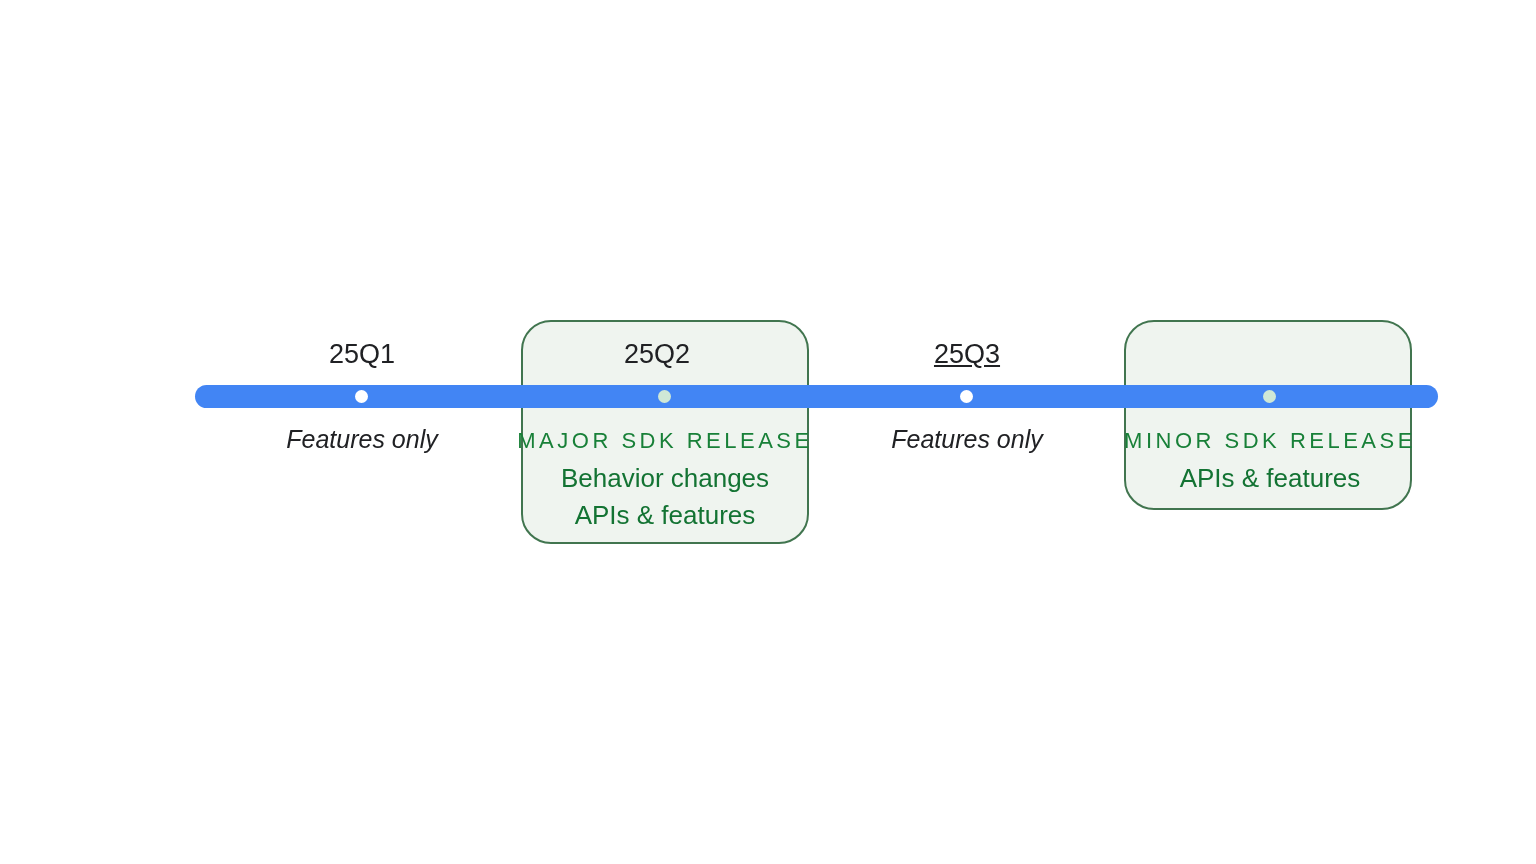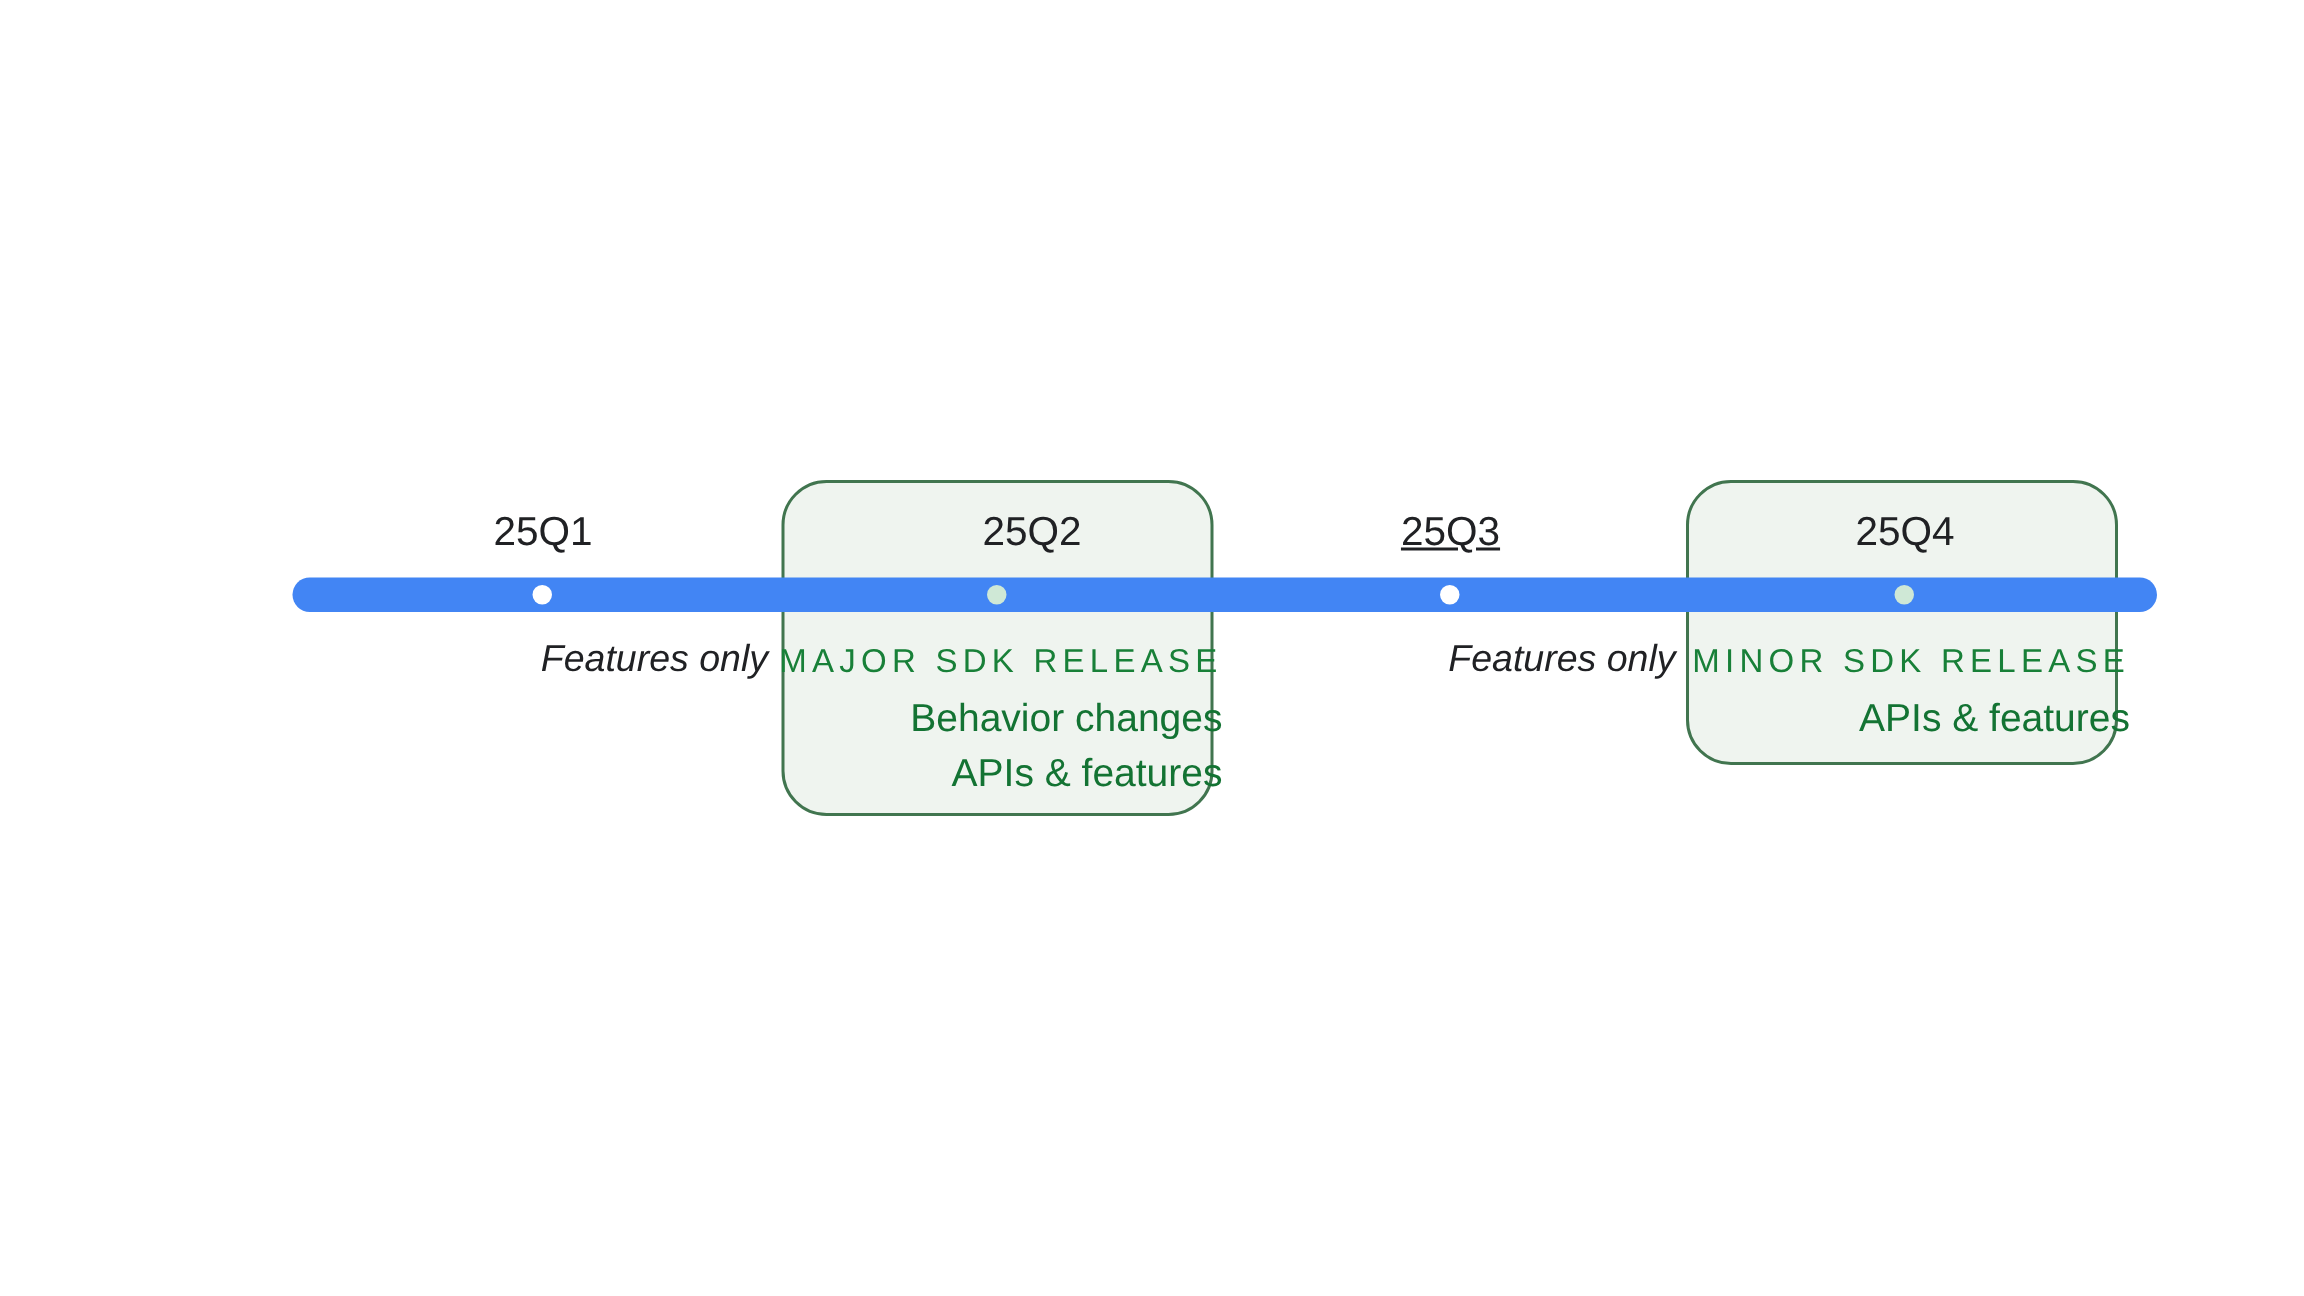--- a/index.html
+++ b/index.html
@@ -56,29 +56,29 @@
     position:absolute;
     top:339px;
     width:200px;
     text-align:center;
     font-size:27px;
     font-weight:500;
     color:#202124;
     z-index:4;
   }
   .qlabel.l1{left:214px;}
-  .qlabel.l2{left:540px;text-align:center;}
+  .qlabel.l2{left:509px;text-align:center;}
   .qlabel.l3{left:819px;text-decoration:underline;}
   .qlabel.l4{left:1122px;}
 
   
   .desc{
     position:absolute;
     width:300px;
-    text-align:right;
+    text-align:center;
     z-index:4;
   }
   .desc.italic{
     font-style:italic;
     font-size:25px;
     color:#202124;
     top:425px;
   }
   .desc.heading{
     font-size:22px;
@@ -110,21 +110,20 @@
   <div class="bar"></div>
 
   <div class="dot plain d1"></div>
   <div class="dot boxed d2"></div>
   <div class="dot plain d3"></div>
   <div class="dot boxed d4"></div>
 
   <div class="qlabel l1">25Q1</div>
   <div class="qlabel l2">25Q2</div>
   <div class="qlabel l3">25Q3</div>
-  <div class="qlabel l4">25Q4</div>
 
   <div class="desc italic cx1">Features only</div>
 
   <div class="desc body cx2 row2">Behavior changes</div>
   <div class="desc heading cx2">MAJOR SDK RELEASE</div>
   <div class="desc body cx2 row3">APIs &amp; features</div>
 
   <div class="desc italic cx3">Features only</div>
 
   <div class="desc heading cx4">MINOR SDK RELEASE</div>

